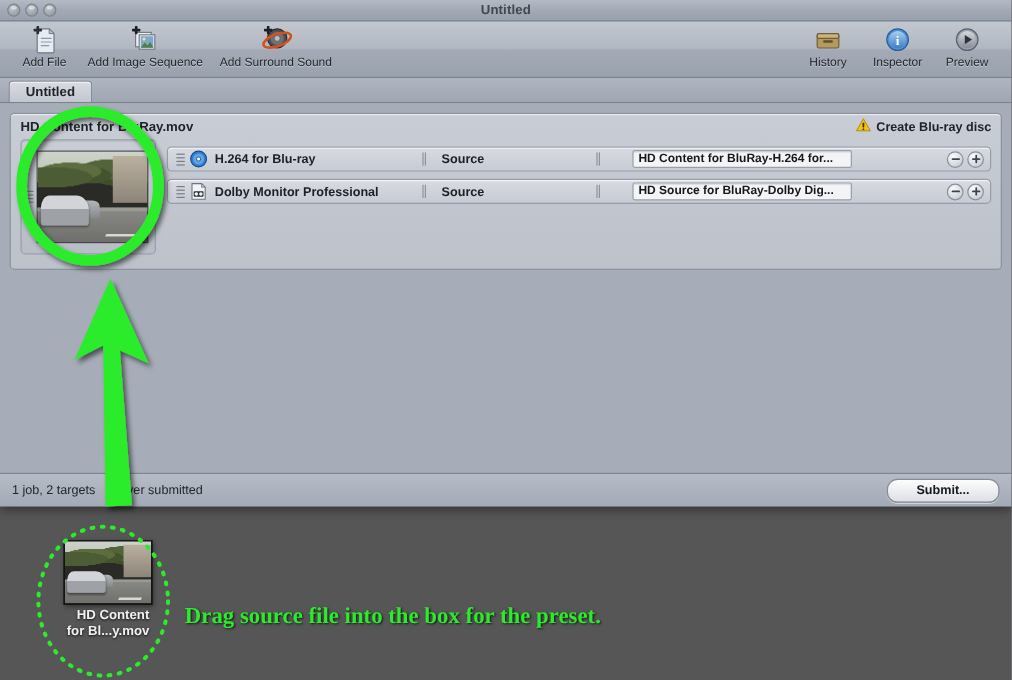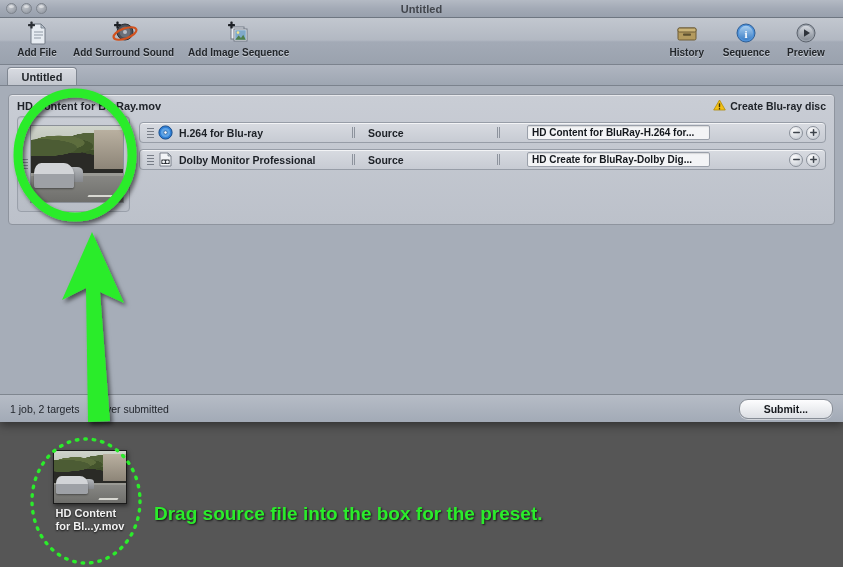--- a/index.html
+++ b/index.html
@@ -59,21 +59,21 @@
   .tb-group{display:flex;align-items:flex-start;}
   .tb-left{padding-left:8px;}
   .tb-spacer{flex:1;}
   .tb-item{
     width:auto;min-width:44px;padding:2px 7px 0 7px;
     display:flex;flex-direction:column;align-items:center;
     cursor:default;
   }
   .tb-icon{height:26px;display:flex;align-items:center;justify-content:center;}
   .tb-label{
-    font-size:10px;color:#22262b;font-weight:bold;margin-top:1px;white-space:nowrap;
+    font-size:10px;color:#22262b;font-weight:normal;margin-top:1px;white-space:nowrap;
     text-shadow:0 1px 0 rgba(255,255,255,.45);
   }
 
   
   .tabbar{
     position:relative;height:20px;
     background:linear-gradient(to bottom,#b0b6c1,#9ea6b2);
     border-bottom:1px solid #7b828d;
     display:flex;align-items:flex-end;padding-left:7px;
   }
@@ -234,38 +234,38 @@
     border:1px solid #878d96;border-radius:9px;
     box-shadow:0 1px 0 rgba(255,255,255,.5);
     cursor:default;
   }
 
   
   .anno{position:absolute;left:0;top:0;width:843px;height:567px;pointer-events:none;}
   .anno svg{position:absolute;left:0;top:0;}
   .anno-text{
     position:absolute;
-    font-family:Liberation Sans, sans-serif;
+    font-family:Liberation Serif, serif;
     font-size:19px;font-weight:bold;color:#2bec2b;
     text-shadow:1px 1px 2px rgba(0,0,0,.75);
     white-space:nowrap;
   }
 
   
   .file-item{
     position:absolute;left:52px;top:450px;width:76px;
     display:flex;flex-direction:column;align-items:center;
   }
   .file-thumb{
     width:74px;height:54px;background:#000;border:1px solid #1a1a1a;
     box-shadow:1px 2px 4px rgba(0,0,0,.5);
     position:relative;overflow:hidden;box-sizing:border-box;
   }
   .file-label{
-    margin-top:3px;text-align:left;line-height:13px;
+    margin-top:3px;text-align:right;line-height:13px;
     font-size:11px;font-weight:bold;color:#f2f2f2;
     text-shadow:0 1px 2px rgba(0,0,0,.85);
   }
 </style>
 </head>
 <body>
 
 <div class="screen">
 
   <div class="desktop"></div>
@@ -299,49 +299,49 @@
                 <rect x="3" y="4" width="7" height="2.2" rx="0.6"></rect>
                 <rect x="5.4" y="1.6" width="2.2" height="7" rx="0.6"></rect>
               </g>
             </svg>
           </span>
           <span class="tb-label">Add File</span>
         </div>
 
         <div class="tb-item">
           <span class="tb-icon">
-            <svg width="28" height="26" viewBox="0 0 28 26">
-              <circle cx="15" cy="12" r="8" fill="#4c5058" stroke="#2a2d33" stroke-width="1"></circle>
-              <circle cx="15" cy="12" r="5.5" fill="#6b7079"></circle>
-              <circle cx="15" cy="12" r="2" fill="#babfc7"></circle>
-              <ellipse cx="15" cy="13.5" rx="12" ry="5" fill="none" stroke="#d2521e" stroke-width="2.2" transform="rotate(-20 15 13.5)"></ellipse>
-              <g fill="#1d2026">
-                <rect x="4" y="4" width="7" height="2.2" rx="0.6"></rect>
-                <rect x="6.4" y="1.6" width="2.2" height="7" rx="0.6"></rect>
-              </g>
-            </svg>
-          </span>
-          <span class="tb-label">Add Surround Sound</span>
-        </div>
-
-        <div class="tb-item">
-          <span class="tb-icon">
             <svg width="26" height="26" viewBox="0 0 26 26">
               <rect x="5" y="7" width="13" height="12" fill="#eceff4" stroke="#737b86"></rect>
               <rect x="8" y="9" width="13" height="12" fill="#f5f7fa" stroke="#737b86"></rect>
               <rect x="9.2" y="10.2" width="10.6" height="9.6" fill="#7fa9c9"></rect>
               <path d="M9.2 19.8 l3.4 -4.4 l2.4 2.6 l2.2 -3.2 l2.6 5z" fill="#4f7f4a"></path>
               <circle cx="12" cy="12.6" r="1.3" fill="#f6e58a"></circle>
               <g fill="#1d2026">
                 <rect x="2" y="4" width="7" height="2.2" rx="0.6"></rect>
                 <rect x="4.4" y="1.6" width="2.2" height="7" rx="0.6"></rect>
               </g>
             </svg>
           </span>
           <span class="tb-label">Add Image Sequence</span>
+        </div>
+
+        <div class="tb-item">
+          <span class="tb-icon">
+            <svg width="28" height="26" viewBox="0 0 28 26">
+              <circle cx="15" cy="12" r="8" fill="#4c5058" stroke="#2a2d33" stroke-width="1"></circle>
+              <circle cx="15" cy="12" r="5.5" fill="#6b7079"></circle>
+              <circle cx="15" cy="12" r="2" fill="#babfc7"></circle>
+              <ellipse cx="15" cy="13.5" rx="12" ry="5" fill="none" stroke="#d2521e" stroke-width="2.2" transform="rotate(-20 15 13.5)"></ellipse>
+              <g fill="#1d2026">
+                <rect x="4" y="4" width="7" height="2.2" rx="0.6"></rect>
+                <rect x="6.4" y="1.6" width="2.2" height="7" rx="0.6"></rect>
+              </g>
+            </svg>
+          </span>
+          <span class="tb-label">Add Surround Sound</span>
         </div>
       </div>
 
       <div class="tb-spacer"></div>
 
       <div class="tb-group" style="padding-right:8px;">
 
         <div class="tb-item">
           <span class="tb-icon">
             <svg width="24" height="24" viewBox="0 0 24 24">
@@ -360,21 +360,21 @@
               <circle cx="12" cy="12" r="7.2" fill="url(#ig)"></circle>
               <defs>
                   <linearGradient id="ig" x1="0" y1="0" x2="0" y2="1">
                 <stop offset="0" stop-color="#a9cff0"></stop>
                     <stop offset="1" stop-color="#3d7fc6"></stop>
               </linearGradient>
                 </defs>
               <text x="12" y="16.5" text-anchor="middle" font-family="Liberation Serif, serif" font-size="11" font-weight="bold" fill="#ffffff">i</text>
             </svg>
           </span>
-          <span class="tb-label">Sequence</span>
+          <span class="tb-label">Inspector</span>
         </div>
 
         <div class="tb-item">
           <span class="tb-icon">
             <svg width="24" height="24" viewBox="0 0 24 24">
               <circle cx="12" cy="12" r="9" fill="#9aa1ab" stroke="#5c636d" stroke-width="1"></circle>
               <circle cx="12" cy="12" r="7.2" fill="url(#pg)"></circle>
               <defs>
                   <linearGradient id="pg" x1="0" y1="0" x2="0" y2="1">
                 <stop offset="0" stop-color="#d5d9df"></stop>
@@ -486,21 +486,21 @@
                   <path d="M10 1 l3 3 h-3z" fill="#c3c9d2" stroke="#6e757f" stroke-width="0.7"></path>
                   <rect x="3.4" y="7.4" width="8.2" height="4.6" rx="0.6" fill="#2a2e34"></rect>
                   <circle cx="5.6" cy="9.7" r="1.5" fill="#f2f4f7"></circle>
                   <circle cx="9.4" cy="9.7" r="1.5" fill="#f2f4f7"></circle>
                 </svg>
               </span>
               <span class="row-name">Dolby Monitor Professional</span>
               <span class="divider sep1"></span>
               <span class="col-source">Source</span>
               <span class="divider sep2"></span>
-              <span class="dest-field">HD Create for BluRay-Dolby Dig...</span>
+              <span class="dest-field">HD Source for BluRay-Dolby Dig...</span>
               <span class="rowbtns">
                 <span class="circ-btn">
                   <svg width="9" height="9" viewBox="0 0 9 9">
                       <rect x="1" y="3.8" width="7" height="1.5" rx="0.7" fill="#3d434b"></rect>
                     </svg>
                 </span>
                 <span class="circ-btn">
                   <svg width="9" height="9" viewBox="0 0 9 9">
                     <rect x="1" y="3.8" width="7" height="1.5" rx="0.7" fill="#3d434b"></rect>
                     <rect x="3.8" y="1" width="1.5" height="7" rx="0.7" fill="#3d434b"></rect>

